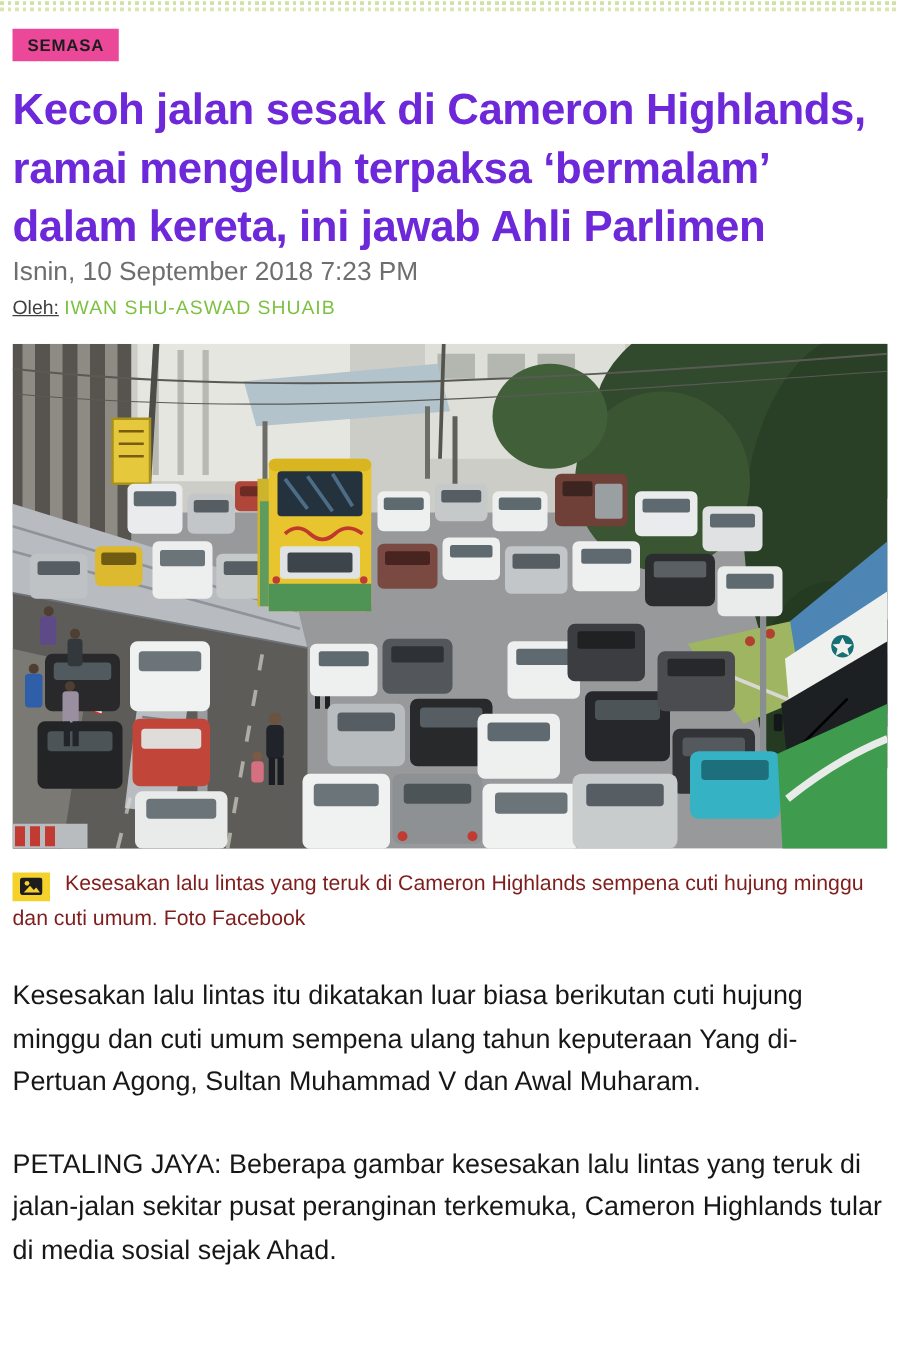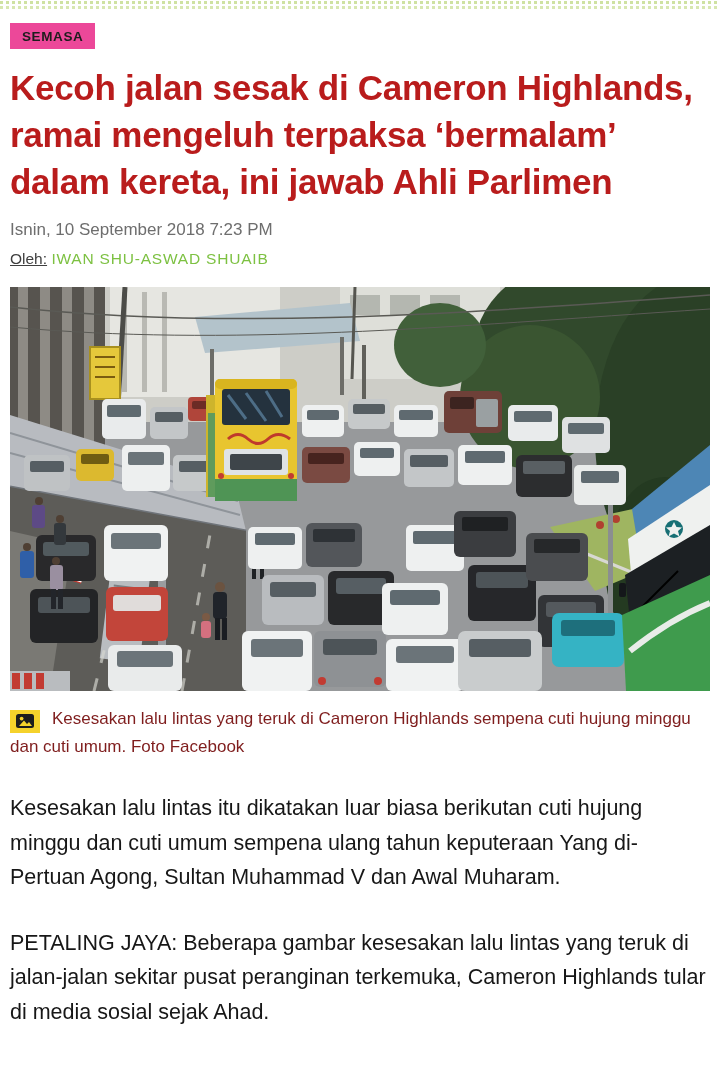--- a/index.html
+++ b/index.html
@@ -19,25 +19,25 @@
     background-image:repeating-linear-gradient(90deg,#d8e7b1 0,#d8e7b1 3px,#ffffff 3px,#ffffff 6px);
   }
   .content { padding:0 10px; }
   .badge {
     display:inline-block; margin-top:12px;
     background:#ec4899; color:#1d1d1d;
     font-size:13.5px; font-weight:bold; letter-spacing:.6px;
     padding:6px 12px 5px; cursor:pointer;
   }
   h1.headline {
-    margin-top:15px; margin-bottom:12px;
+    margin-top:15px; 
     font-size:35px; line-height:47px; font-weight:800;
-    letter-spacing:-0.3px; color:#b91c1c; max-width:706px;
-  }
-  .pub-date { font-size:17px; color:#6e6e6e; line-height:25px; }
+    letter-spacing:-0.3px; color:#6d28d9; max-width:706px;
+  }
+  .pub-date { font-size:21px; color:#6e6e6e; line-height:25px; }
   .byline { margin-top:5px; font-size:15.5px; line-height:23px; }
   .byline .lbl { color:#3f3f3f;text-decoration:underline; }
   .byline .author {
     color:#7DC142; font-weight:normal; letter-spacing:.8px; cursor:pointer;
   }
   figure.photo { margin-top:17px; width:700px; height:404px; overflow:hidden; }
   figure.photo svg { display:block; width:700px; height:404px; }
   .caption {
     margin-top:14px; font-size:17px; line-height:27px; color:#7f1d1d; max-width:700px;
   }

